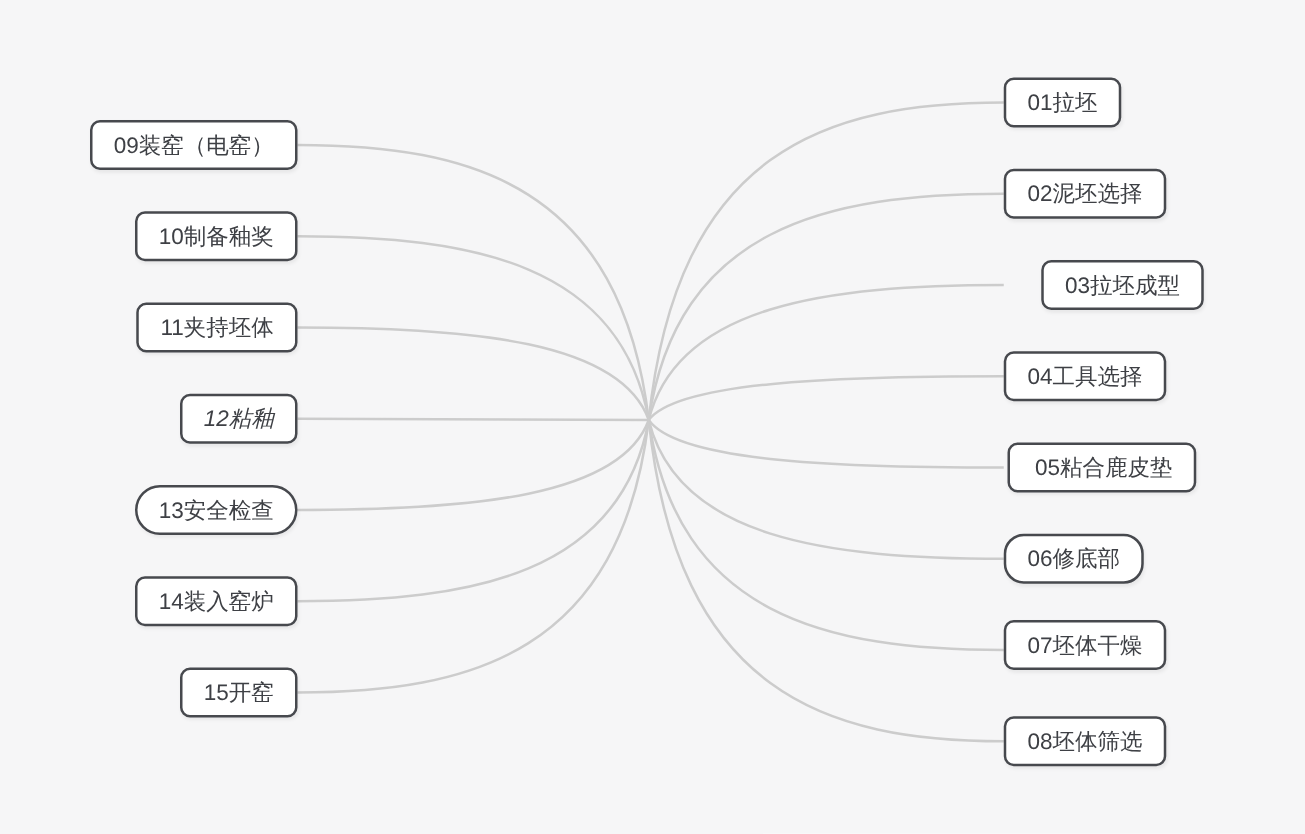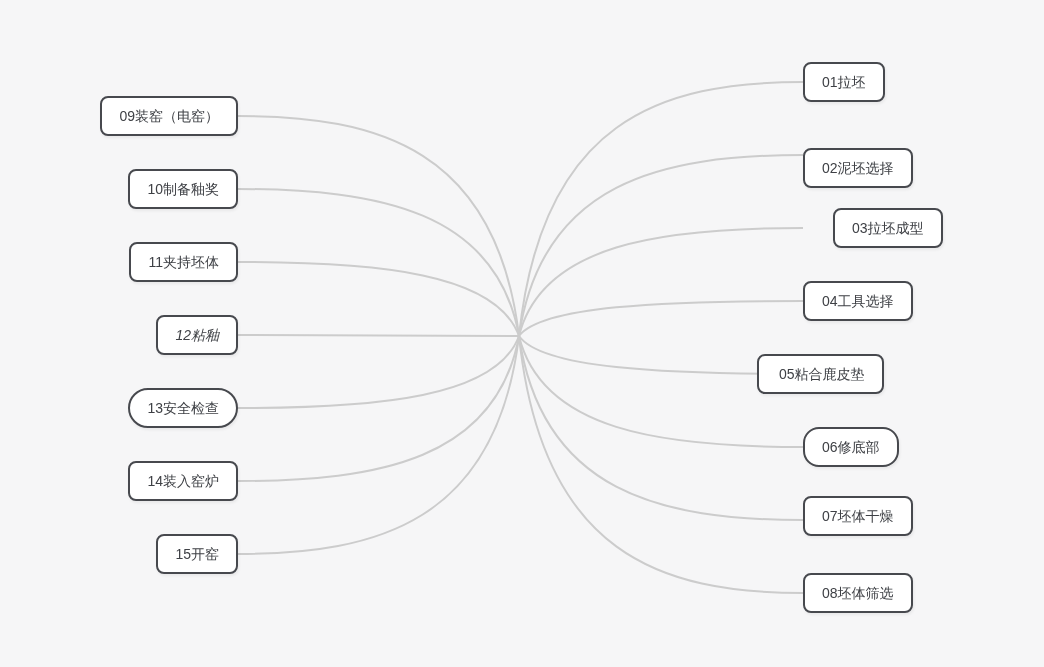--- a/index.html
+++ b/index.html
@@ -24,21 +24,21 @@
   .subtopic {
     position: absolute;
     box-sizing: border-box;
     height: 40px;
     line-height: 36px;
     padding: 0 17px;
     background: var(--node-bg, #ffffff);
     border: 2px solid var(--node-border, #47494e);
     border-radius: 8px;
     color: var(--node-text, #3e4045);
-    font-size: 14px;
+    font-size: 18px;
     white-space: nowrap;
     box-shadow: 1px 2px 3px rgba(0,0,0,0.06);
     cursor: default;
   }
   .subtopic.right {  }
   .subtopic.left  {  }
   .central {
     position: absolute;
     left: 318px;
     top: 298px;
@@ -80,24 +80,24 @@
       <path d="M 519 336 C 496.52 273.1, 378.5 262, 238 262" fill="none" stroke="#cccccc" stroke-width="2"></path>
       <path d="M 519 336 C 496.52 335.15, 378.5 335, 238 335" fill="none" stroke="#cccccc" stroke-width="2"></path>
       <path d="M 519 336 C 496.52 397.2, 378.5 408, 238 408" fill="none" stroke="#cccccc" stroke-width="2"></path>
       <path d="M 519 336 C 496.52 459.25, 378.5 481, 238 481" fill="none" stroke="#cccccc" stroke-width="2"></path>
       <path d="M 519 336 C 496.52 521.3, 378.5 554, 238 554" fill="none" stroke="#cccccc" stroke-width="2"></path>
     </svg>
 
 
   <div id="nodes">
       <div class="subtopic right" style="top: 62px; left: 803px;"><span>01拉坯</span></div>
-      <div class="subtopic right" style="top: 135px; left: 803px; margin-top: 13px;"><span>02泥坯选择</span></div>
+      <div class="subtopic right" style="top: 135px; left: 803px;"><span>02泥坯选择</span></div>
       <div class="subtopic right" style="top: 208px; left: 833px;"><span>03拉坯成型</span></div>
       <div class="subtopic right" style="top: 281px; left: 803px;"><span>04工具选择</span></div>
-      <div class="subtopic right" style="top: 354px; left: 757px; padding-left: 20px;"><span>05粘合鹿皮垫</span></div>
+      <div class="subtopic right" style="top: 354px; left: 806px; padding-left: 20px;"><span>05粘合鹿皮垫</span></div>
       <div class="subtopic right" style="top: 427px; left: 803px; border-radius: 16px;"><span>06修底部</span></div>
       <div class="subtopic right" style="top: 496px; left: 803px;"><span>07坯体干燥</span></div>
       <div class="subtopic right" style="top: 573px; left: 803px;"><span>08坯体筛选</span></div>
       <div class="subtopic left" style="top: 96px; right: 806px;"><span>09装窑（电窑）</span></div>
       <div class="subtopic left" style="top: 169px; right: 806px;"><span>10制备釉奖</span></div>
       <div class="subtopic left" style="top: 242px; right: 806px;"><span>11夹持坯体</span></div>
       <div class="subtopic left" style="top: 315px; right: 806px; font-style: italic;"><span>12粘釉</span></div>
       <div class="subtopic left" style="top: 388px; right: 806px; border-radius: 20px;"><span>13安全检查</span></div>
       <div class="subtopic left" style="top: 461px; right: 806px;"><span>14装入窑炉</span></div>
       <div class="subtopic left" style="top: 534px; right: 806px;"><span>15开窑</span></div>

